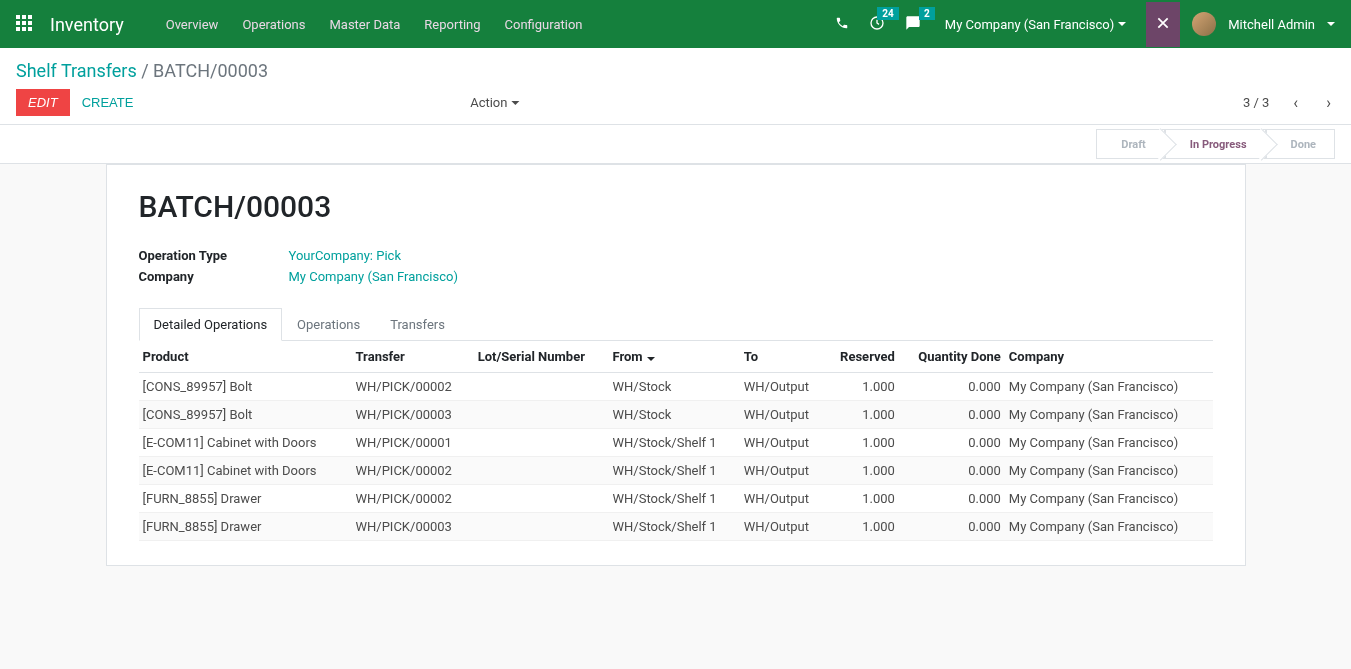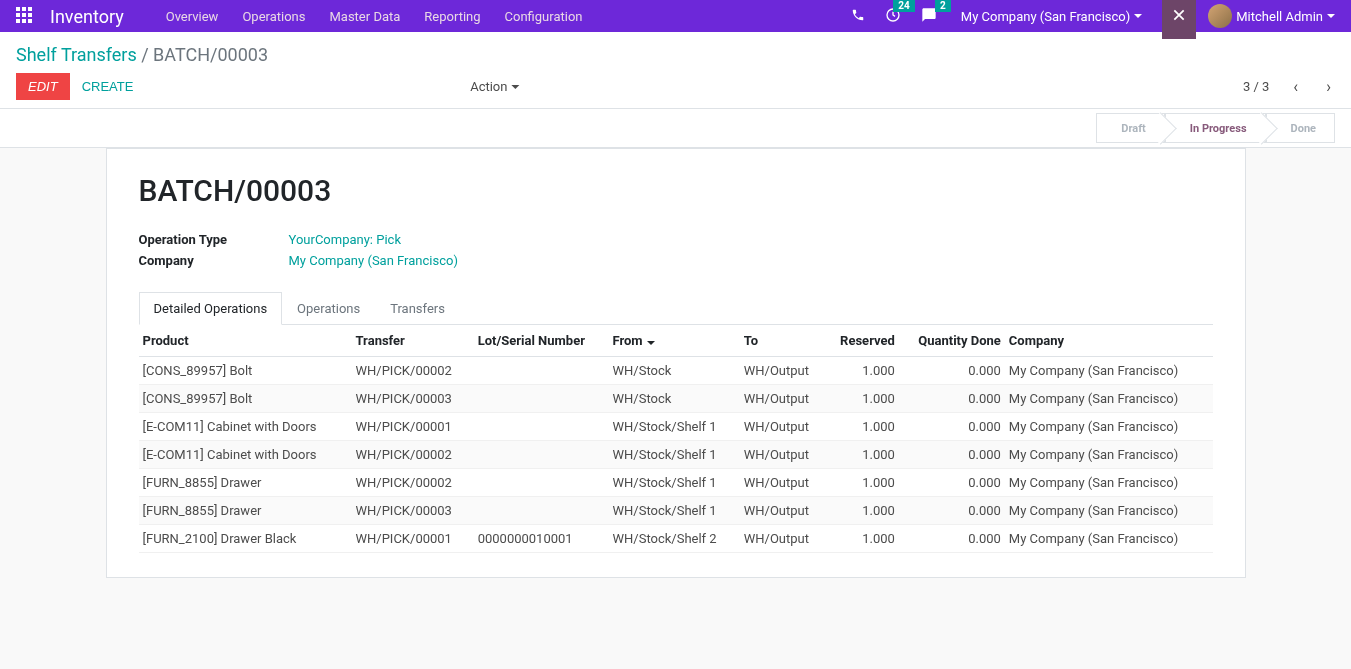--- a/index.html
+++ b/index.html
@@ -1,31 +1,31 @@
 <!DOCTYPE html>
 <html><head>
 <meta charset="utf-8">
 <style>
   * { box-sizing: border-box; margin: 0; padding: 0; }
   body { font-family: -apple-system, BlinkMacSystemFont, "Segoe UI", Roboto, "Helvetica Neue", Arial, sans-serif; font-size: 13px; color: #4c4c4c; background: #f9f9f9; }
   
   
-  .navbar { background: #6d28d9; color: #fff; height: 32px; display: flex; align-items: center; padding: 0 16px; }
+  .navbar { background: #15803d; color: #fff; height: 48px; display: flex; align-items: center; padding: 0 16px; }
   .apps-icon { width: 18px; height: 18px; margin-right: 16px; cursor: pointer; }
   .apps-grid { display: grid; grid-template-columns: repeat(3, 4px); grid-template-rows: repeat(3, 4px); gap: 2px; }
   .apps-grid span { background: #fff; width: 4px; height: 4px; }
   .brand { font-size: 18px; font-weight: 400; margin-right: 30px; }
   .nav-menu { display: flex; }
   .nav-menu a { color: #e9d8e5; text-decoration: none; padding: 6px 12px; cursor: pointer; }
   .nav-right { margin-left: auto; display: flex; align-items: center; gap: 12px; }
   .icon-btn { cursor: pointer; color: #fff; position: relative; padding: 4px; }
   .badge { position: absolute; top: -4px; right: -10px; background: #00a09d; color: #fff; font-size: 10px; border-radius: 0; padding: 1px 5px; font-weight: bold; }
   .company-sel { color: #fff; cursor: pointer; display: flex; align-items: center; gap: 4px; padding: 0 8px; }
   .debug-x { background: #6d4568; padding: 14px 10px; cursor: pointer; }
-  .user { display: flex; align-items: center; gap: 4px; cursor: pointer; justify-content: space-between; }
+  .user { display: flex; align-items: center; gap: 12px; cursor: pointer; justify-content: space-between; }
   .avatar { width: 24px; height: 24px; border-radius: 50%; background: linear-gradient(135deg, #d4a574, #8b6f47); }
   .caret { display: inline-block; width: 0; height: 0; border-left: 4px solid transparent; border-right: 4px solid transparent; border-top: 4px solid #fff; }
   
   
   .crumb-bar { background: #fff; padding: 12px 16px 0; }
   .breadcrumb { font-size: 18px; color: #6c757d; margin-bottom: 8px; }
   .breadcrumb a { color: #00a09d; text-decoration: none; }
   .action-row { display: flex; align-items: center; padding-bottom: 8px; }
   .btn { border: none; padding: 6px 12px; font-size: 13px; cursor: pointer; font-weight: 500; text-transform: uppercase; }
   .btn-primary { background: #ef4444; color: #fff; font-style: italic; }
@@ -244,26 +244,16 @@
           <tr>
             <td>[FURN_8855] Drawer</td>
             <td>WH/PICK/00003</td>
             <td></td>
             <td>WH/Stock/Shelf 1</td>
             <td>WH/Output</td>
             <td class="num">1.000</td>
             <td class="num">0.000</td>
             <td>My Company (San Francisco)</td>
           </tr>
-          <tr>
-            <td>[FURN_2100] Drawer Black</td>
-            <td>WH/PICK/00001</td>
-            <td>0000000010001</td>
-            <td>WH/Stock/Shelf 2</td>
-            <td>WH/Output</td>
-            <td class="num">1.000</td>
-            <td class="num">0.000</td>
-            <td>My Company (San Francisco)</td>
-          </tr>
         </tbody>
     </table>
   </div>
 </div>
 
 </body></html>

